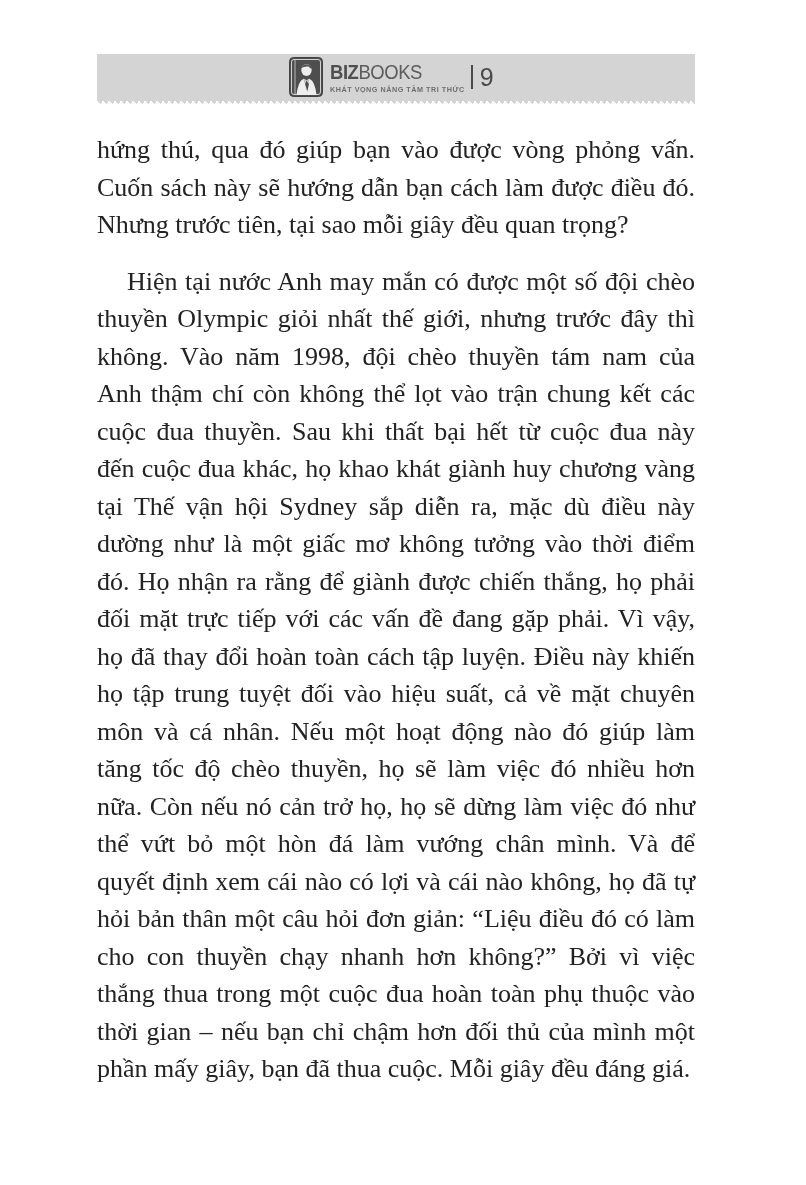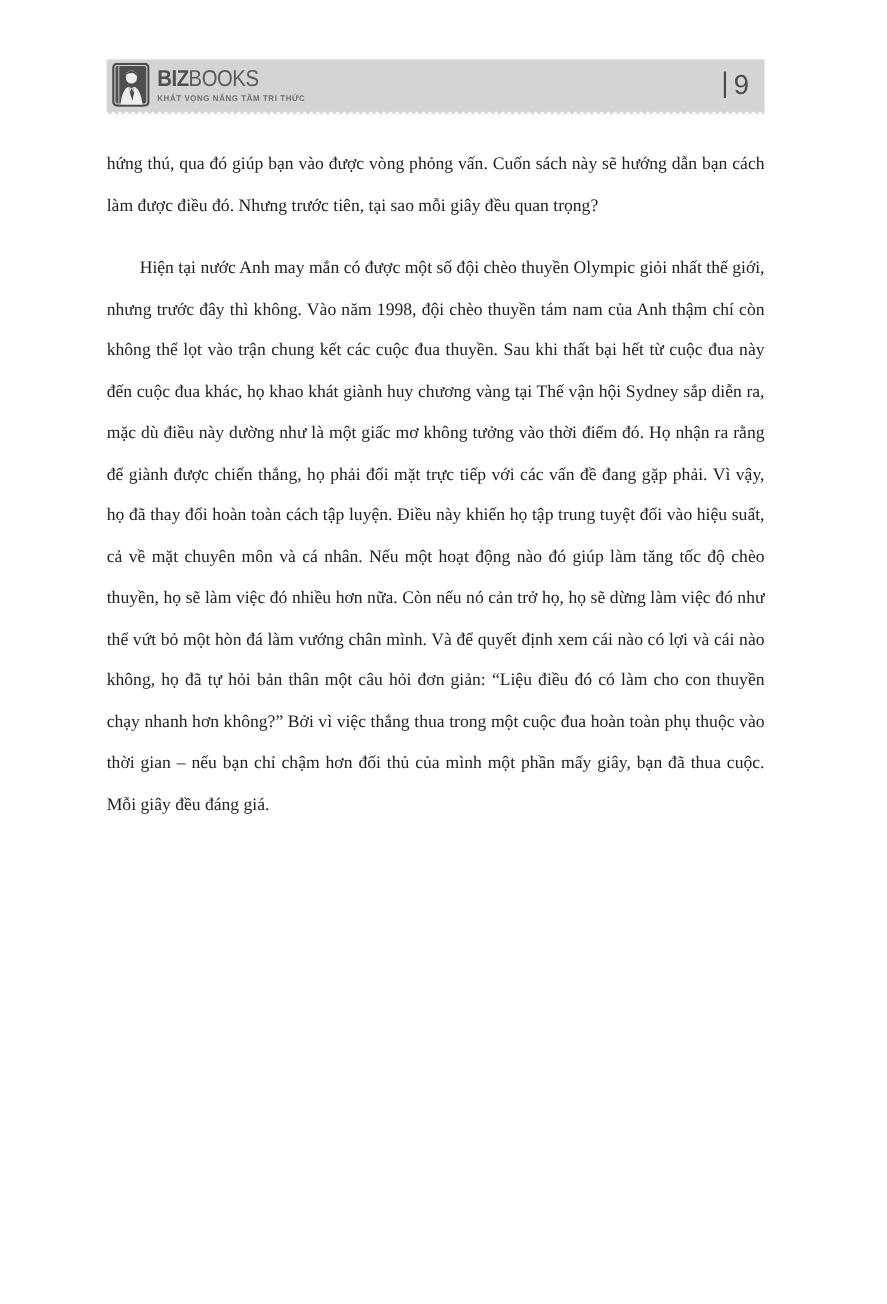--- a/index.html
+++ b/index.html
@@ -18,21 +18,21 @@
   
   .header-bar {
     position: absolute;
     left: 97px;
     top: 54px;
     width: 598px;
     height: 46px;
     background: #d4d4d4;
     display: flex;
     align-items: center;
-    justify-content: space-between;
+    justify-content: center;
     box-sizing: border-box;
     padding: 0 14px 0 5px;
   }
   
   .header-bar::after {
     content: "";
     position: absolute;
     top: 100%;
     left: 0;
     right: 0;
@@ -88,21 +88,21 @@
     background: #4a4a4a;
   }
 
   
   .body-text {
     position: absolute;
     left: 97px;
     top: 131px;
     width: 598px;
     font-family: "Liberation Serif", serif;
-    font-size: 16px;
+    font-size: 26px;
     line-height: 37.5px;
     color: #222222;
     text-align: justify;
   }
   .para { margin: 0; }
   .para + .para {
     margin-top: 19px;
     text-indent: 30px;
   }
 </style>

